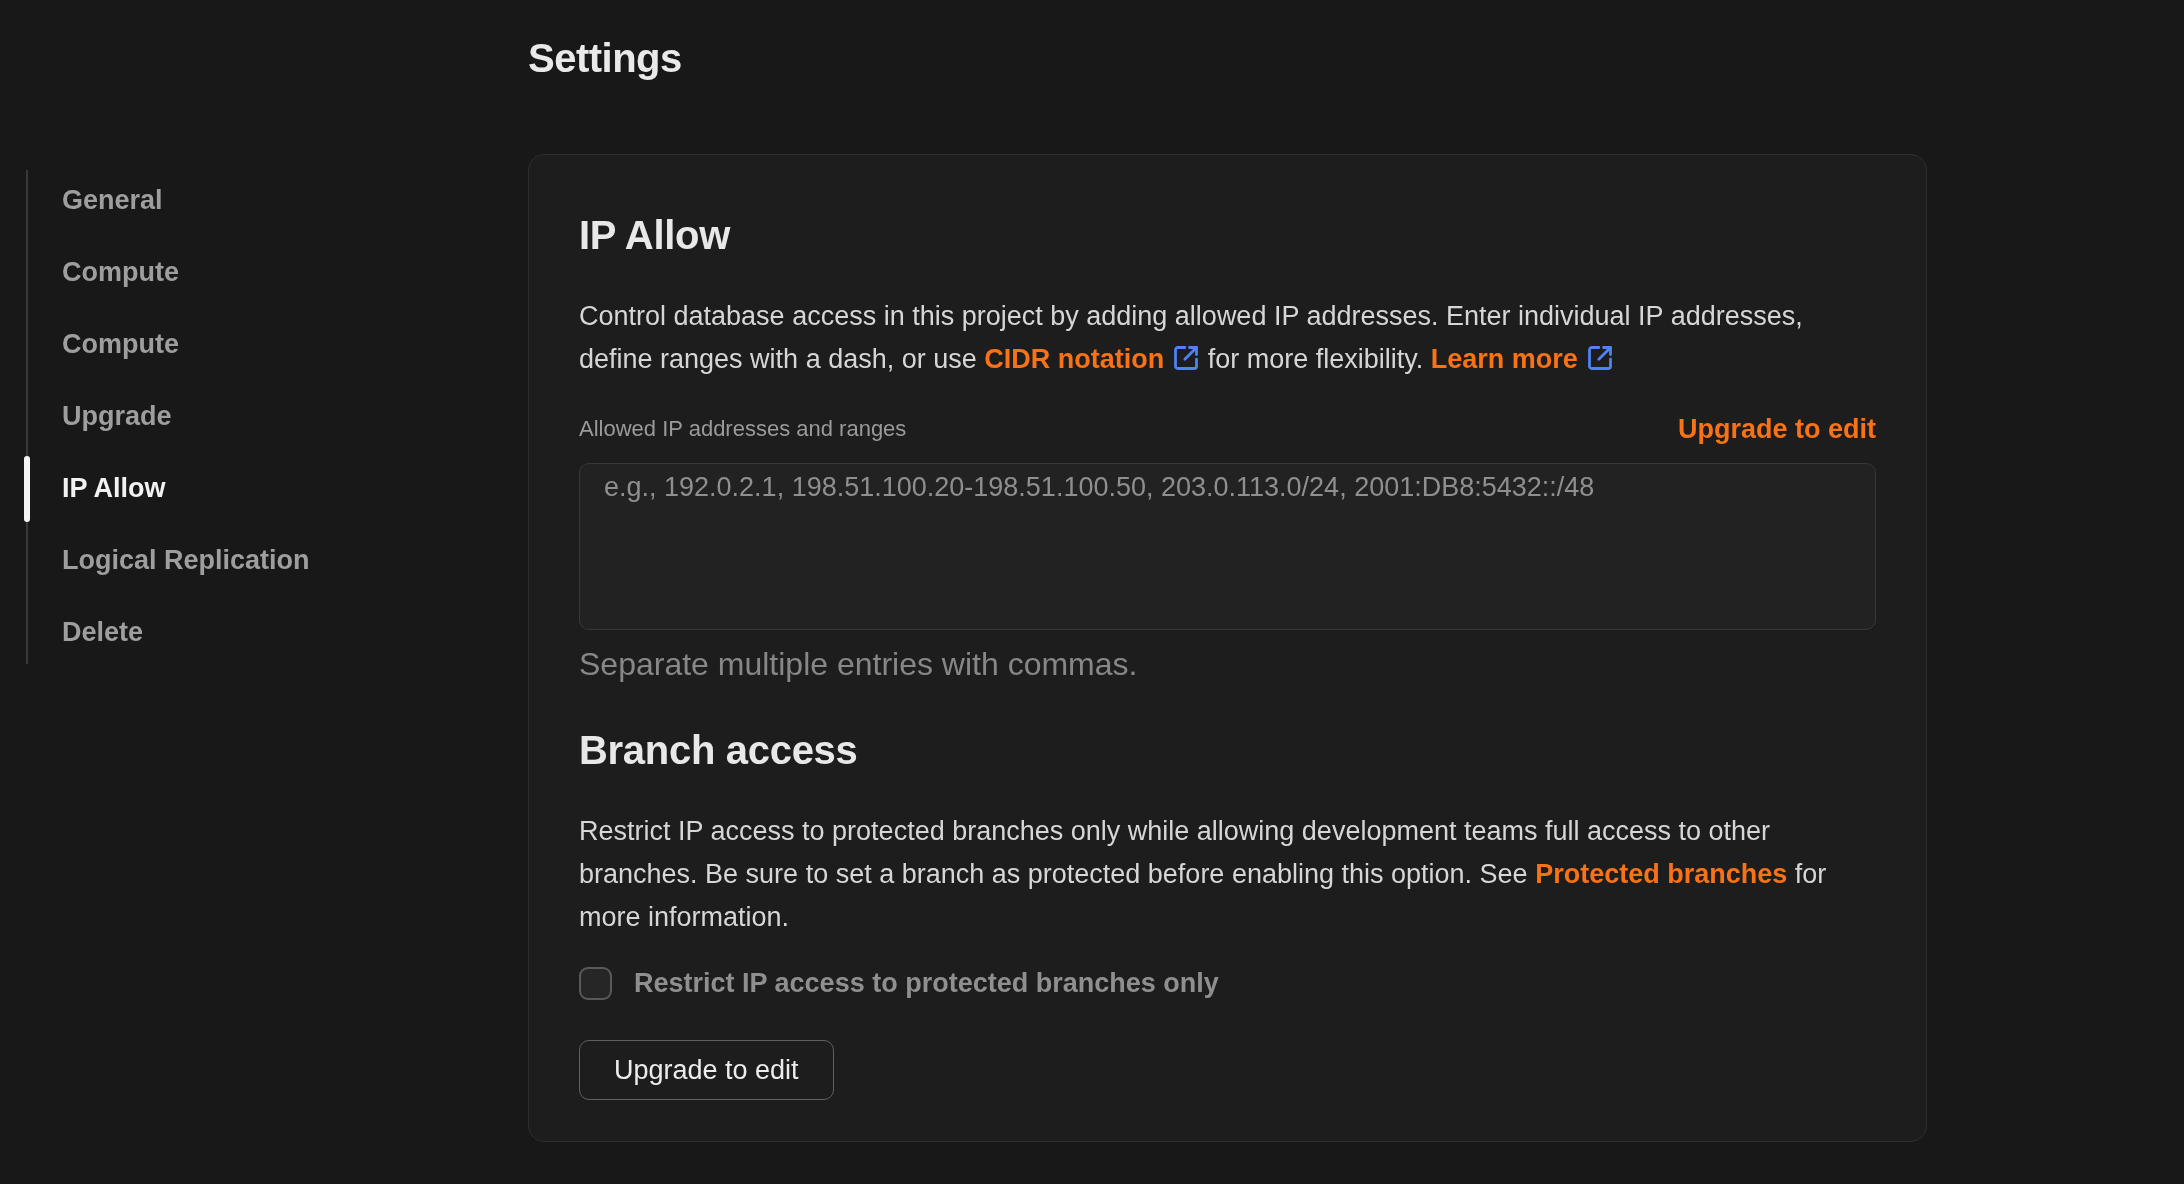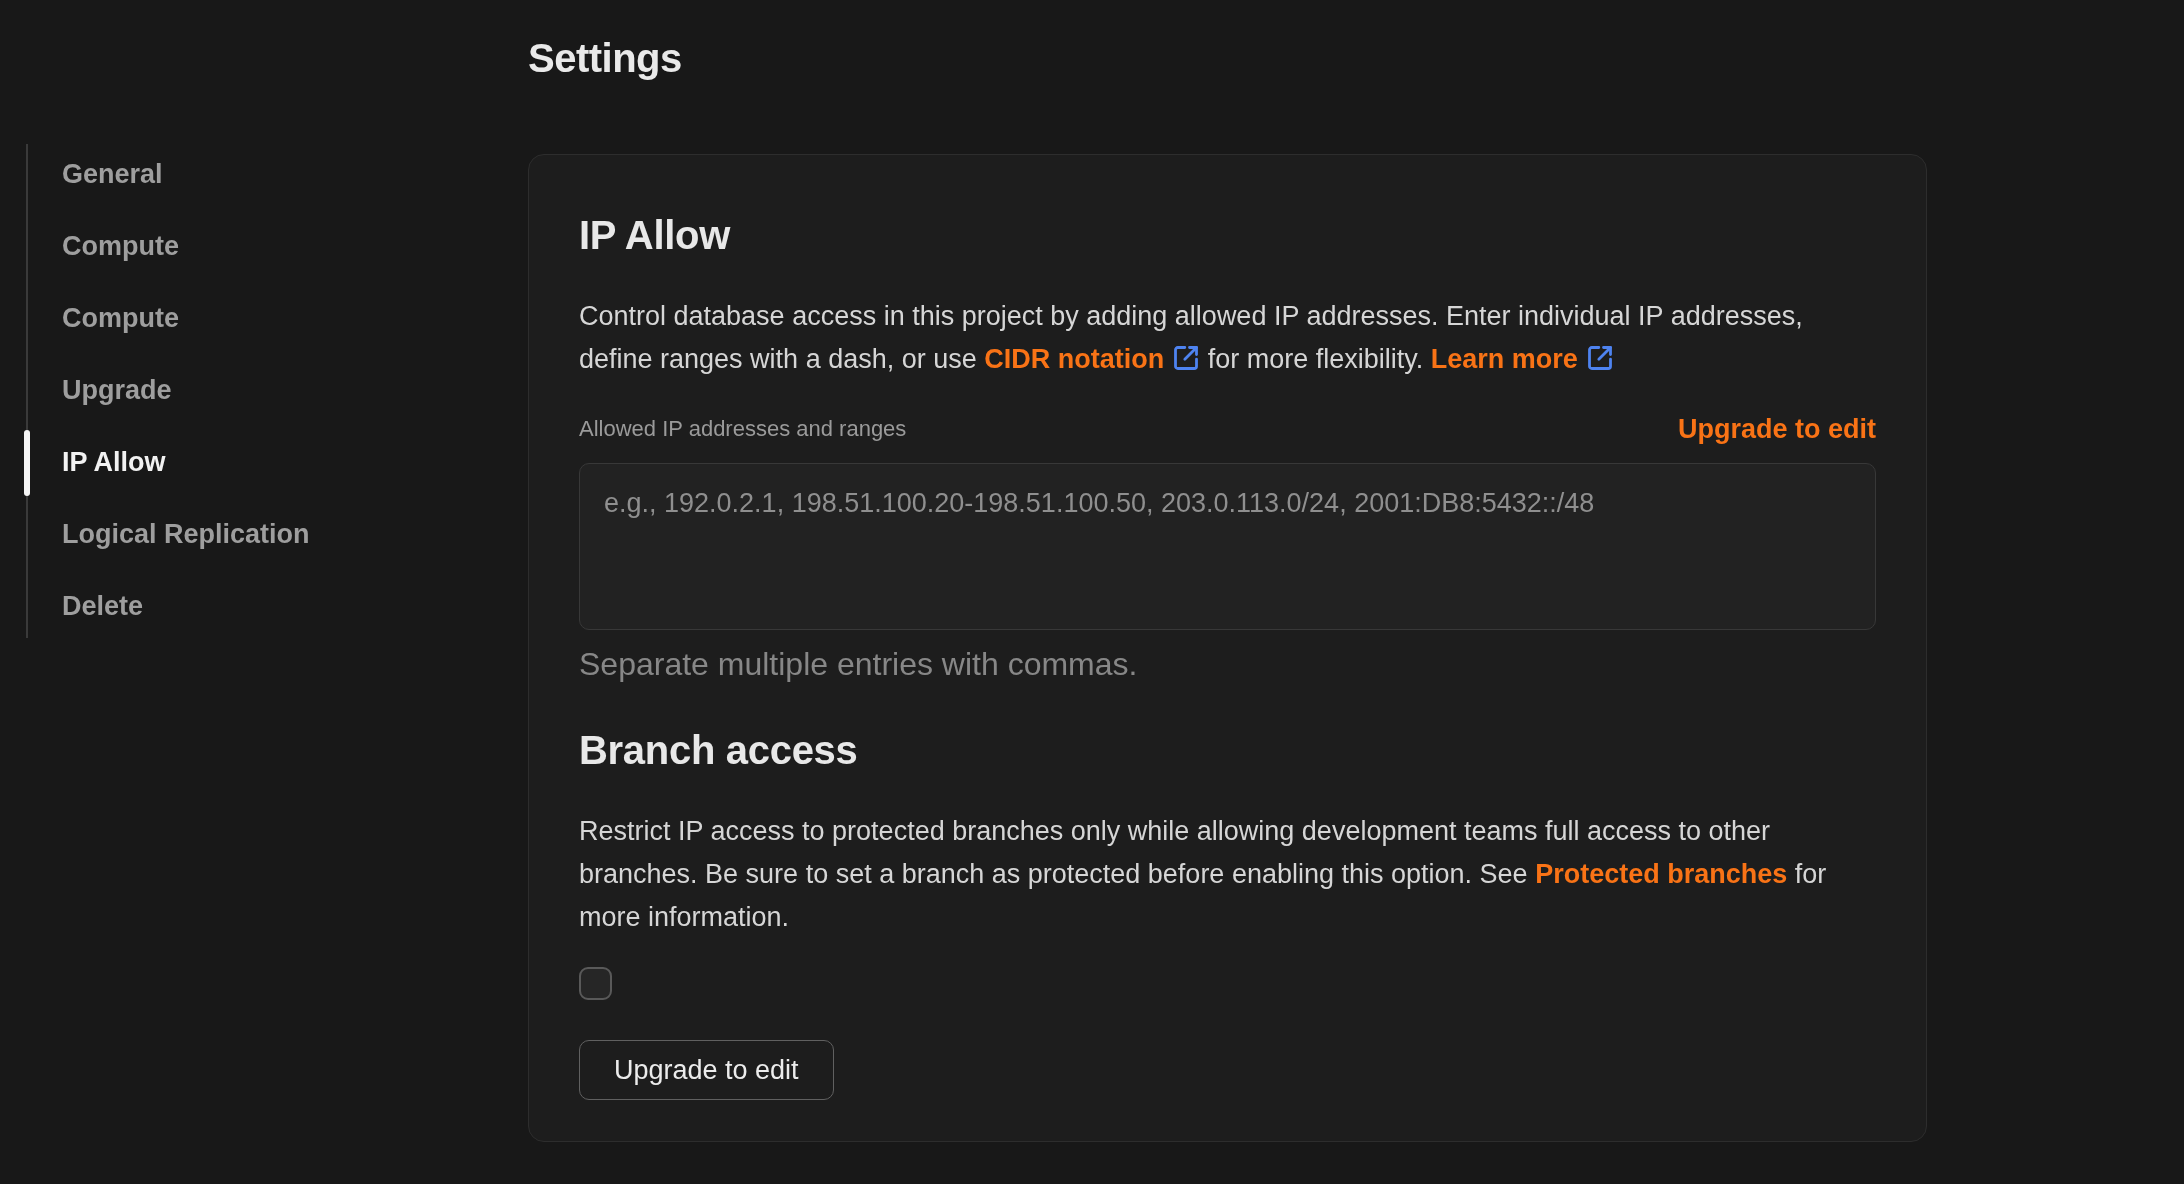--- a/index.html
+++ b/index.html
@@ -11,21 +11,21 @@
     position: relative;
   }
 
   .page-title {
     position: absolute; left: 528px; top: 36px;
     font-size: 40px; font-weight: 700; color: #e9e9e9;
     letter-spacing: -0.5px;
   }
 
   
-  .sidebar { position: absolute; left: 0; top: 142px; width: 470px; height: 520px; }
+  .sidebar { position: absolute; left: 0; top: 168px; width: 470px; height: 520px; }
   .sidebar-rail {
     position: absolute; left: 26px; top: 2px;
     width: 2px; height: 494px; background: #3a3a3a;
   }
   .sidebar-active-indicator {
     position: absolute; left: 24px; top: 288px;
     width: 6px; height: 66px; background: #f5f5f5; border-radius: 4px;
   }
   .sidebar-nav { position: absolute; left: 62px; top: 14px; }
   .sidebar-item {
@@ -67,21 +67,21 @@
   .field-row {
     margin-top: 30px; height: 36px;
     display: flex; justify-content: space-between; align-items: center;
   }
   .field-label { font-size: 22px; color: #9a9a9a; font-weight: 400; }
   .upgrade-link { font-size: 27px; }
 
   .ip-textarea {
     display: block; margin-top: 16px; width: 100%; height: 167px;
     background: #222222; border: 1px solid #383838; border-radius: 10px;
-    padding: 24px 24px; resize: none;
+    padding: 8px 24px; resize: none;
     font-family: "Liberation Sans", "DejaVu Sans", sans-serif;
     font-size: 27px; color: #d6d6d6; outline: none;
   }
   .ip-textarea::placeholder { color: #8f8f8f; opacity: 1; }
 
   .helper-text {
     margin-top: 18px;
     font-size: 32px; color: #878787; line-height: 32px;
   }
 
@@ -146,17 +146,18 @@
   <textarea class="ip-textarea" readonly="" placeholder="e.g., 192.0.2.1, 198.51.100.20-198.51.100.50, 203.0.113.0/24, 2001:DB8:5432::/48" style=""></textarea>
 
   <div class="helper-text">Separate multiple entries with commas.</div>
 
   <h2 class="section-heading branch">Branch access</h2>
 
   <p class="desc"><span>Restrict IP access to protected branches only while allowing development teams full access to other branches. Be sure to set a branch as protected before enabling this option. See </span><a class="link">Protected branches</a><span> for more information.</span></p>
 
   <div class="checkbox-row">
     <div class="checkbox-box" role="checkbox" aria-checked="false"></div>
+    <span class="checkbox-label">Restrict IP access to protected branches only</span>
   </div>
 
   <button class="upgrade-button">Upgrade to edit</button>
 
 </section>
 
 </body></html>

